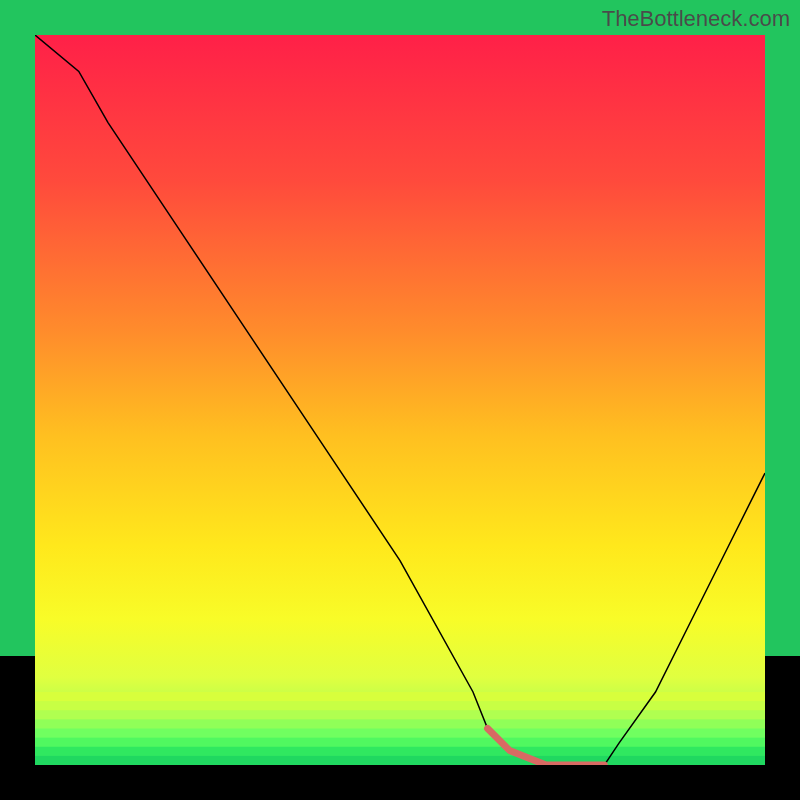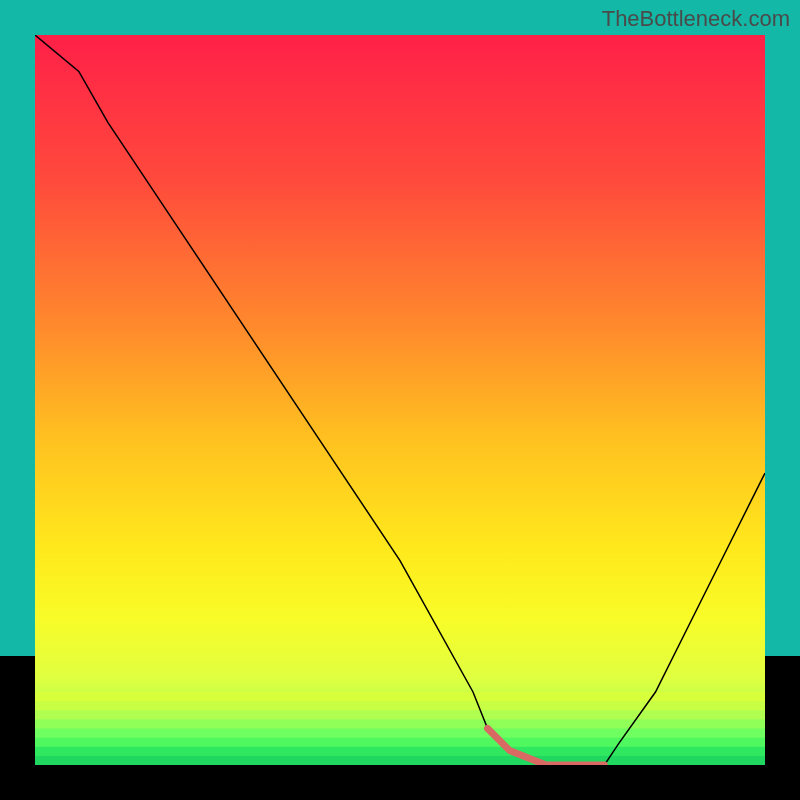--- a/index.html
+++ b/index.html
@@ -7,21 +7,21 @@
     padding: 0;
     width: 800px;
     height: 800px;
     background: #000;
     overflow: hidden;
   }
   .outer {
     position: relative;
     width: 800px;
     height: 656px;
-    background: #14b8a6;
+    background: #22c55e;
   }
   .watermark {
     position: absolute;
     top: 6px;
     right: 10px;
     font-family: Arial, Helvetica, sans-serif;
     font-size: 22px;
     color: #4a4a4a;
     font-weight: 400;
     user-select: none;

